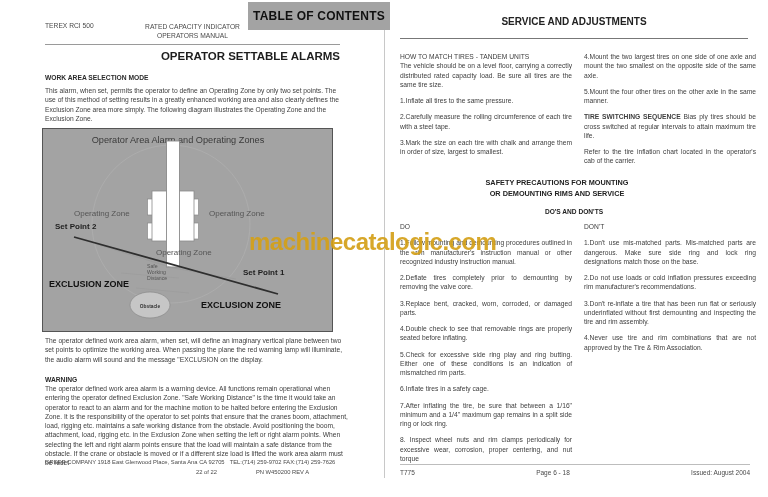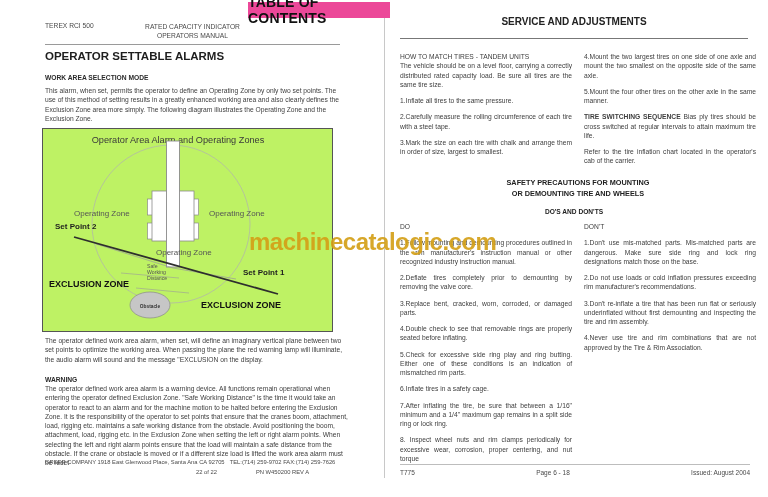--- a/index.html
+++ b/index.html
@@ -1,49 +1,49 @@
 <!DOCTYPE html>
 <html><head>
 <meta charset="utf-8">
 <style>
   html,body{margin:0;padding:0;}
   body{width:768px;height:497px;background:#ffffff;overflow:hidden;position:relative;
        font-family:"Liberation Sans",sans-serif;color:#3b3b3b;}
   .abs{position:absolute;}
   
-  .toc-btn{left:248px;top:2px;width:142px;height:16px;background:#ec4899;color:#111;
-           font-weight:bold;font-size:14px;display:flex;align-items:center;justify-content:center;
+  .toc-btn{left:248px;top:2px;width:142px;height:28px;background:#a3a3a3;color:#111;
+           font-weight:bold;font-size:12px;display:flex;align-items:center;justify-content:center;
            text-decoration:none;letter-spacing:.2px;z-index:60;}
   .divider{left:384px;top:10px;width:1px;height:468px;background:#c8c8c8;}
   .watermark{left:249px;top:228px;font-size:24px;font-weight:bold;color:#d4a018;opacity:.92;
              letter-spacing:-0.5px;z-index:50;white-space:nowrap;}
   
   .lp-model{left:45px;top:22px;font-size:6.7px;color:#4a4a4a;}
   .lp-doc{left:120px;top:22px;width:145px;text-align:center;font-size:6.7px;line-height:1.35;color:#4a4a4a;}
   .lp-rule{left:45px;top:44px;width:295px;height:1px;background:#9a9a9a;}
-  .lp-title{left:45px;top:50px;width:295px;text-align:left;font-weight:bold;font-size:11.5px;color:#1e1e1e;}
+  .lp-title{left:45px;top:50px;width:295px;text-align:right;font-weight:bold;font-size:11.5px;color:#1e1e1e;}
   .lp-sec{left:45px;top:74px;font-size:6.7px;font-weight:bold;color:#2a2a2a;}
   .para{font-size:6.7px;line-height:1.38;color:#3d3d3d;margin:0;}
   .lp-intro{left:45px;top:86px;width:300px;}
-  .diagram{left:42px;top:128px;width:289px;height:202px;border:1px solid #555;background:#bef264;}
+  .diagram{left:42px;top:128px;width:289px;height:202px;border:1px solid #555;background:#a3a3a3;}
   .lp-body{left:45px;top:336px;width:302px;}
   .lp-warn-h{left:45px;top:376px;font-size:6.7px;font-weight:bold;color:#2a2a2a;}
   .lp-warn{left:45px;top:384px;width:304px;}
   .lp-footer{left:45px;top:459px;width:295px;font-size:5.8px;color:#4a4a4a;}
   .fr{display:flex;justify-content:space-between;margin-bottom:4px;}
   .fc1{width:180px;} .fc2{width:115px;text-align:center;}
   .fr2 .fc1{text-align:right;padding-right:8px;box-sizing:border-box;}
   
   .rp-title{left:400px;top:16px;width:348px;text-align:center;font-weight:bold;font-size:10px;color:#222;}
   .rp-rule{left:400px;top:38px;width:348px;height:1px;background:#777;}
   .cols{display:flex;gap:12px;}
   .col{width:172px;}
   .col p{font-size:6.7px;line-height:1.38;color:#3d3d3d;margin:0 0 7px 0;text-align:justify;}
   .rp-s1{left:400px;top:52px;width:356px;}
-  .rp-safety{left:404px;top:178px;width:348px;text-align:center;font-weight:bold;font-size:7.3px;
+  .rp-safety{left:383px;top:178px;width:348px;text-align:center;font-weight:bold;font-size:7.3px;
              line-height:1.45;color:#222;}
   .rp-dd{left:400px;top:208px;width:348px;text-align:center;font-weight:bold;font-size:6.6px;color:#222;}
   .rp-s2{left:400px;top:222px;width:356px;}
   .dd-head{font-size:6.7px;color:#3d3d3d;margin:0 0 8px 0;}
   .rp-frule{left:400px;top:464px;width:350px;height:1px;background:#bdbdbd;}
   .rp-footer{left:400px;top:469px;width:350px;display:flex;justify-content:space-between;
              font-size:6.5px;color:#4a4a4a;}
   .rp-footer .c{text-align:center;}
   svg text{font-family:"Liberation Sans",sans-serif;}
 </style>
@@ -134,21 +134,21 @@
       <div class="col">
         <p>4.Mount the two largest tires on one side of one axle and mount the two smallest on the opposite side of the same axle.</p>
         <p>5.Mount the four other tires on the other axle in the same manner.</p>
         <p><b>TIRE SWITCHING SEQUENCE</b><span> Bias ply tires should be cross switched at regular intervals to attain maximum tire life.</span></p>
         <p>Refer to the tire inflation chart located in the operator's cab of the carrier.</p>
       </div>
     </div>
 
     <div class="abs rp-safety">
       <div>SAFETY PRECAUTIONS FOR MOUNTING</div>
-      <div>OR DEMOUNTING TIRE AND WHEELS</div>
+      <div>OR DEMOUNTING RIMS AND SERVICE</div>
     </div>
     <div class="abs rp-dd">DO'S AND DON'TS</div>
 
     <div class="abs rp-s2 cols">
       <div class="col">
         <p class="dd-head">DO</p>
         <p>1.Follow mounting and demounting procedures outlined in the rim manufacturer's instruction manual or other recognized industry instruction manual.</p>
         <p>2.Deflate tires completely prior to demounting by removing the valve core.</p>
         <p>3.Replace bent, cracked, worn, corroded, or damaged parts.</p>
         <p>4.Double check to see that removable rings are properly seated before inflating.</p>

